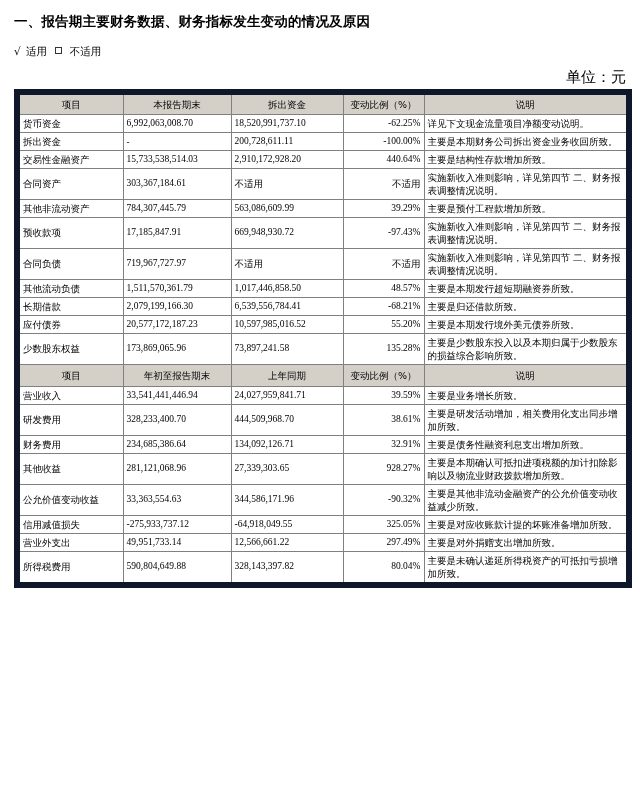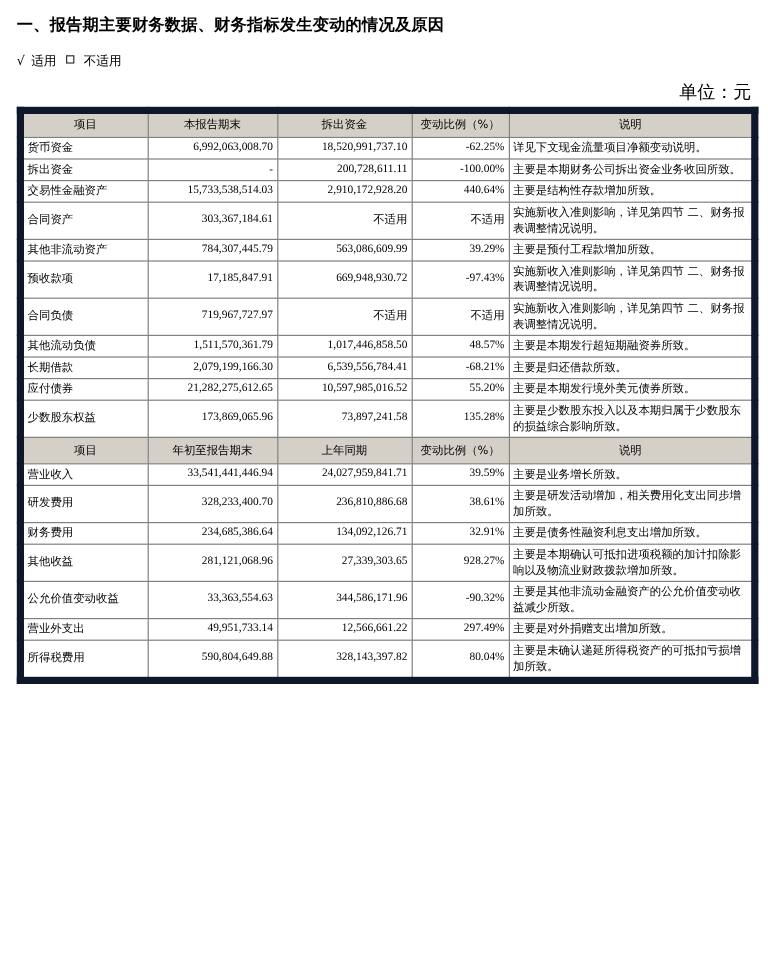--- a/index.html
+++ b/index.html
@@ -83,21 +83,21 @@
     text-align: center;
     font-weight: normal;
     height: 22px;
     white-space: nowrap;
   }
   td.item {
     text-align: left;
     white-space: nowrap;
   }
   td.num {
-    text-align: right;
+    text-align: left;
     font-family: "Liberation Serif", "DejaVu Serif", serif;
     font-size: 10.5px;
     white-space: nowrap;
     padding-right: 4px;
   }
   td.num.dash {
     font-family: "Liberation Sans", sans-serif;
   }
   td.num.na {
     font-family: "DejaVu Sans", "Liberation Sans", sans-serif;
@@ -210,21 +210,21 @@
         </tr>
         <tr>
           <td class="item">长期借款</td>
           <td class="num">2,079,199,166.30</td>
           <td class="num">6,539,556,784.41</td>
           <td class="pct">-68.21%</td>
           <td class="note">主要是归还借款所致。</td>
         </tr>
         <tr>
           <td class="item">应付债券</td>
-          <td class="num">21,282,275,612.65</td>
+          <td class="num">20,577,172,187.23</td>
           <td class="num">10,597,985,016.52</td>
           <td class="pct">55.20%</td>
           <td class="note">主要是本期发行境外美元债券所致。</td>
         </tr>
         <tr>
           <td class="item">少数股东权益</td>
           <td class="num">173,869,065.96</td>
           <td class="num">73,897,241.58</td>
           <td class="pct">135.28%</td>
           <td class="note">主要是少数股东投入以及本期归属于少数股东的损益综合影响所致。</td>
@@ -239,21 +239,21 @@
         <tr>
           <td class="item">营业收入</td>
           <td class="num">33,541,441,446.94</td>
           <td class="num">24,027,959,841.71</td>
           <td class="pct">39.59%</td>
           <td class="note">主要是业务增长所致。</td>
         </tr>
         <tr>
           <td class="item">研发费用</td>
           <td class="num">328,233,400.70</td>
-          <td class="num">236,810,886.68</td>
+          <td class="num">444,509,968.70</td>
           <td class="pct">38.61%</td>
           <td class="note">主要是研发活动增加，相关费用化支出同步增加所致。</td>
         </tr>
         <tr>
           <td class="item">财务费用</td>
           <td class="num">234,685,386.64</td>
           <td class="num">134,092,126.71</td>
           <td class="pct">32.91%</td>
           <td class="note">主要是债务性融资利息支出增加所致。</td>
         </tr>
@@ -265,20 +265,27 @@
           <td class="note">主要是本期确认可抵扣进项税额的加计扣除影响以及物流业财政拨款增加所致。</td>
         </tr>
         <tr>
           <td class="item">公允价值变动收益</td>
           <td class="num">33,363,554.63</td>
           <td class="num">344,586,171.96</td>
           <td class="pct">-90.32%</td>
           <td class="note">主要是其他非流动金融资产的公允价值变动收益减少所致。</td>
         </tr>
         <tr>
+          <td class="item">信用减值损失</td>
+          <td class="num">-275,933,737.12</td>
+          <td class="num">-64,918,049.55</td>
+          <td class="pct">325.05%</td>
+          <td class="note">主要是对应收账款计提的坏账准备增加所致。</td>
+        </tr>
+        <tr>
           <td class="item">营业外支出</td>
           <td class="num">49,951,733.14</td>
           <td class="num">12,566,661.22</td>
           <td class="pct">297.49%</td>
           <td class="note">主要是对外捐赠支出增加所致。</td>
         </tr>
         <tr>
           <td class="item">所得税费用</td>
           <td class="num">590,804,649.88</td>
           <td class="num">328,143,397.82</td>

